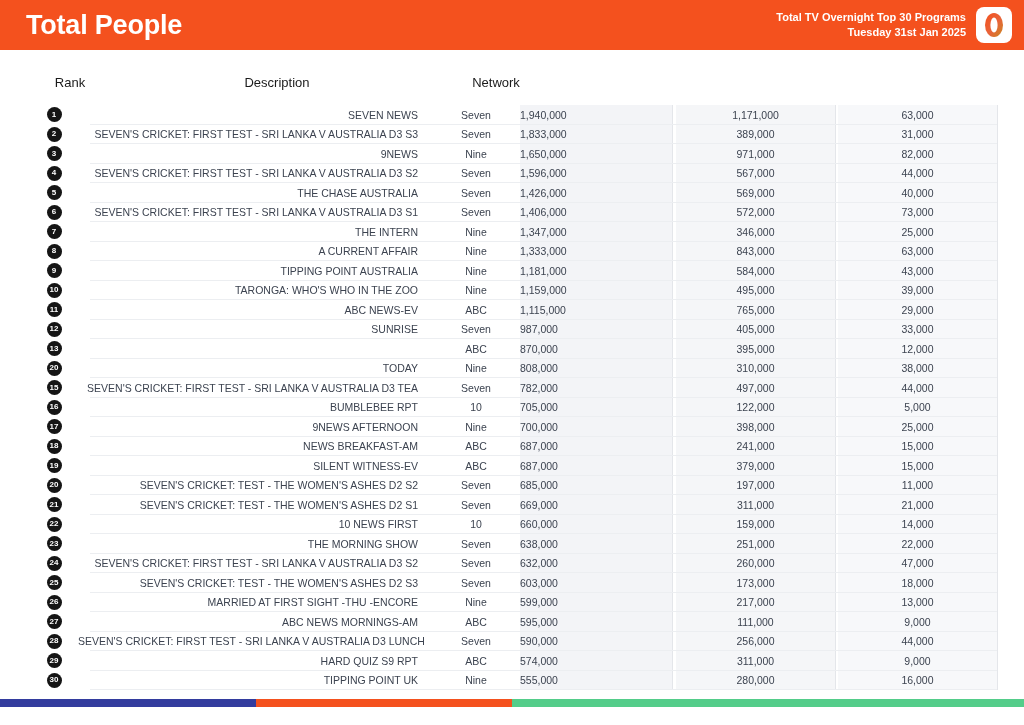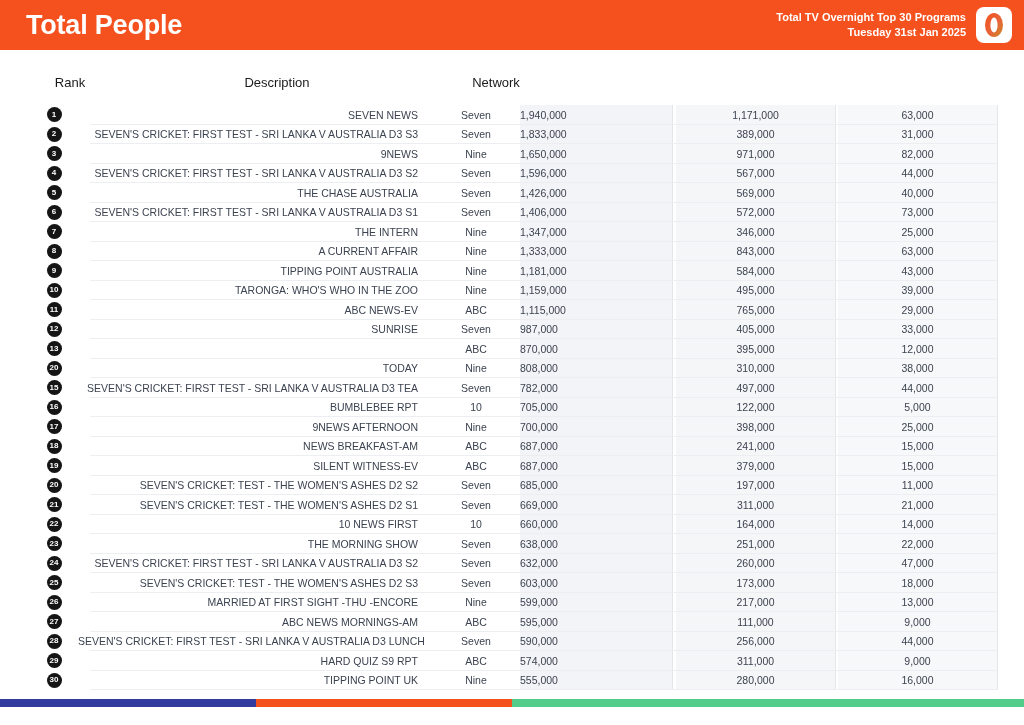--- a/index.html
+++ b/index.html
@@ -479,21 +479,21 @@
         <div class="cell c-m3">21,000</div>
         <div class="row-sep"></div>
       </div>
       <div class="row">
         <div class="cell c-rank">
           <span class="rank-badge">22</span>
         </div>
         <div class="cell c-desc">10 NEWS FIRST</div>
         <div class="cell c-net">10</div>
         <div class="cell c-m1">660,000</div>
-        <div class="cell c-m2">164,000</div>
+        <div class="cell c-m2">159,000</div>
         <div class="cell c-m3">14,000</div>
         <div class="row-sep"></div>
       </div>
       <div class="row">
         <div class="cell c-rank">
           <span class="rank-badge">23</span>
         </div>
         <div class="cell c-desc">THE MORNING SHOW</div>
         <div class="cell c-net">Seven</div>
         <div class="cell c-m1">638,000</div>

